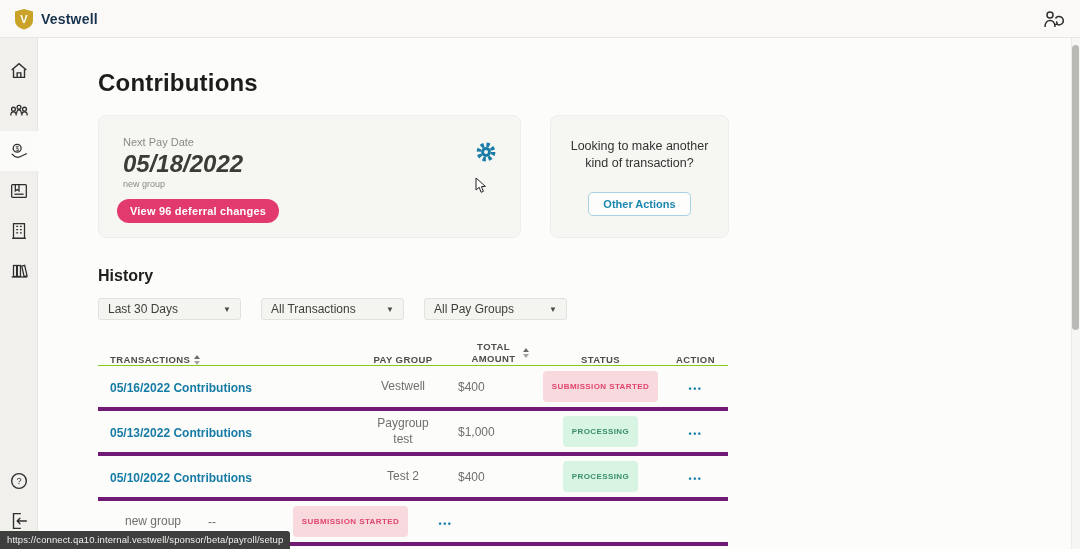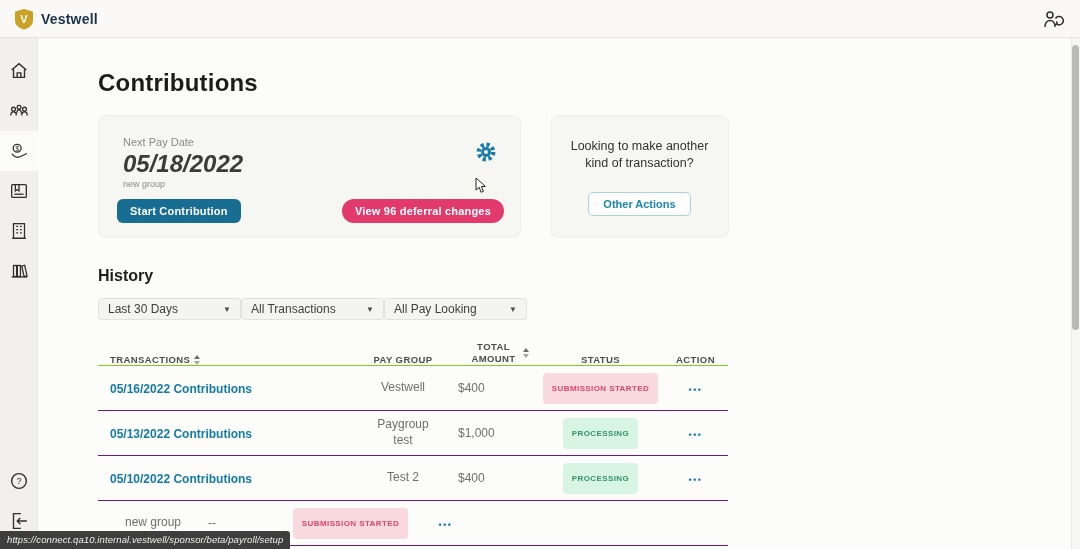--- a/index.html
+++ b/index.html
@@ -55,21 +55,21 @@
   .gear-wrap { position:absolute; right:20px; top:24px; width:26px; height:30px; cursor:pointer; }
   .cursor-overlay { position:absolute; right:12px; top:38px; pointer-events:none; }
   .card-actions { left:512px; top:77px; width:179px; height:123px; text-align:center; padding:22px 16px; }
   .actions-msg { font-size:12.5px; color:#32322f; font-weight:500; line-height:1.35; }
   .btn-outline {
     margin-top:20px; background:#fdfdfc; color:#1b87b0; font-size:11px; font-weight:700;
     border:1px solid #a6d2e2; border-radius:5px; padding:5px 14px; cursor:pointer; font-family:inherit;
   }
   
   .history-title { position:absolute; left:60px; top:229px; font-size:16px; font-weight:800; color:#1e1e1c; }
-  .filters { position:absolute; left:60px; top:260px; display:flex; gap:0; }
+  .filters { position:absolute; left:60px; top:260px; display:flex; gap:20px; }
   .dropdown {
     width:143px; height:22px; background:#f4f4f1; border:1px solid #e2e1dd; border-radius:3px;
     display:flex; align-items:center; justify-content:space-between; padding:0 9px;
     font-size:12px; color:#3e3e3b; cursor:pointer;
   }
   .caret { font-size:8px; color:#4a4a47; }
   
   .table { position:absolute; left:60px; top:292px; width:630px; }
   .thead { display:flex; align-items:flex-end; height:36px; border-bottom:1px solid #84cc16; }
   .th { font-size:9.5px; font-weight:700; color:#4c4c49; text-transform:uppercase; letter-spacing:.4px; }
@@ -78,41 +78,40 @@
   .c3 { width:80px;  text-align:center; }
   .c4 { width:125px; text-align:center; }
   .c5 { width:65px;  text-align:center; }
   .th-flex { display:inline-flex; align-items:center; gap:4px; }
   .th-amount { display:flex; align-items:center; justify-content:center; gap:3px; }
   .th-amount .label { width:52px; line-height:1.25; }
   .sorter { display:inline-flex; flex-direction:column; gap:2px; }
   .tri-up { width:0; height:0; border-left:3px solid transparent; border-right:3px solid transparent; border-bottom:4px solid #6b6b68; }
   .tri-down { width:0; height:0; border-left:3px solid transparent; border-right:3px solid transparent; border-top:4px solid #a4a4a0; }
   .trow { display:flex; align-items:center; height:45px; border-bottom:1px solid #ececе8; border-bottom:1px solid #ececе8; }
-  .trow + .trow, .trow { border-bottom:1px solid #701a75; }
+  .trow + .trow, .trow { border-bottom:4px solid #701a75; }
   .tlink { font-size:12px; font-weight:700; color:#157ba5; cursor:pointer; }
   .tcell { font-size:12px; color:#6f6f6b; }
   .cell-paygroup span { display:inline-block; max-width:74px; line-height:1.3; }
   .c3.cell-amount { text-align:left; padding-right:17px; }
   .badge {
     display:inline-block; font-size:8px; font-weight:700; letter-spacing:.4px;
     text-transform:uppercase; padding:11px 9px; border-radius:4px;
   }
   .badge.pink { background:#f7d9de; color:#e0456d; }
   .badge.green { background:#d8f5e4; color:#3a8f68; }
   .dots { font-size:9px; font-weight:700; color:#1b7fad; letter-spacing:1.5px; cursor:pointer; }
   
   .scroll-track { position:absolute; top:38px; right:0; width:9px; height:511px; background:#f6f6f4; border-left:1px solid #ebebe8; }
   .scroll-thumb { position:absolute; top:7px; right:1px; width:7px; height:285px; background:#b9b9b6; border-radius:4px; cursor:pointer; }
   
   .statusbar {
     position:absolute; left:0; bottom:0; background:#3e3e3e; color:#efefed;
     font-size:9.5px; padding:3px 7px 4px 7px; border-top-right-radius:3px; z-index:10;
     letter-spacing:.1px;
-    font-style:italic;
   }
   svg { display:block; }
 </style>
 </head>
 <body>
 
 <div class="topbar">
   <div class="brand">
     <span>
       <svg width="20" height="22" viewBox="0 0 20 22">
@@ -230,42 +229,41 @@
           <circle cx="12" cy="12" r="2" fill="#f6f6f3"></circle>
         </svg>
       </span>
       <span class="cursor-overlay">
         <svg width="13" height="16" viewBox="0 0 13 16">
           <polygon points="1,0 1,12 4.2,9.3 6.1,14.3 8.4,13.3 6.4,8.6 10.4,8.4" fill="#ffffff" stroke="#222222" stroke-width="1"></polygon>
         </svg>
       </span>
     </div>
     <div class="pay-buttons">
-      <button class="btn-primary">Start Contribution</button>
       <button class="btn-pill">View 96 deferral changes</button>
     </div>
   </div>
 
   <div class="card card-actions">
     <div class="actions-msg">Looking to make another kind of transaction?</div>
     <button class="btn-outline">Other Actions</button>
   </div>
 
   <div class="history-title">History</div>
   <div class="filters">
     <div class="dropdown">
       <span>Last 30 Days</span>
       <span class="caret">▼</span>
     </div>
     <div class="dropdown">
       <span>All Transactions</span>
       <span class="caret">▼</span>
     </div>
     <div class="dropdown">
-      <span>All Pay Looking</span>
+      <span>All Pay Groups</span>
       <span class="caret">▼</span>
     </div>
   </div>
 
   <div class="table">
     <div class="thead">
       <div class="th c1">
         <span class="th-flex">
           <span>Transactions</span>
           <span class="sorter">

